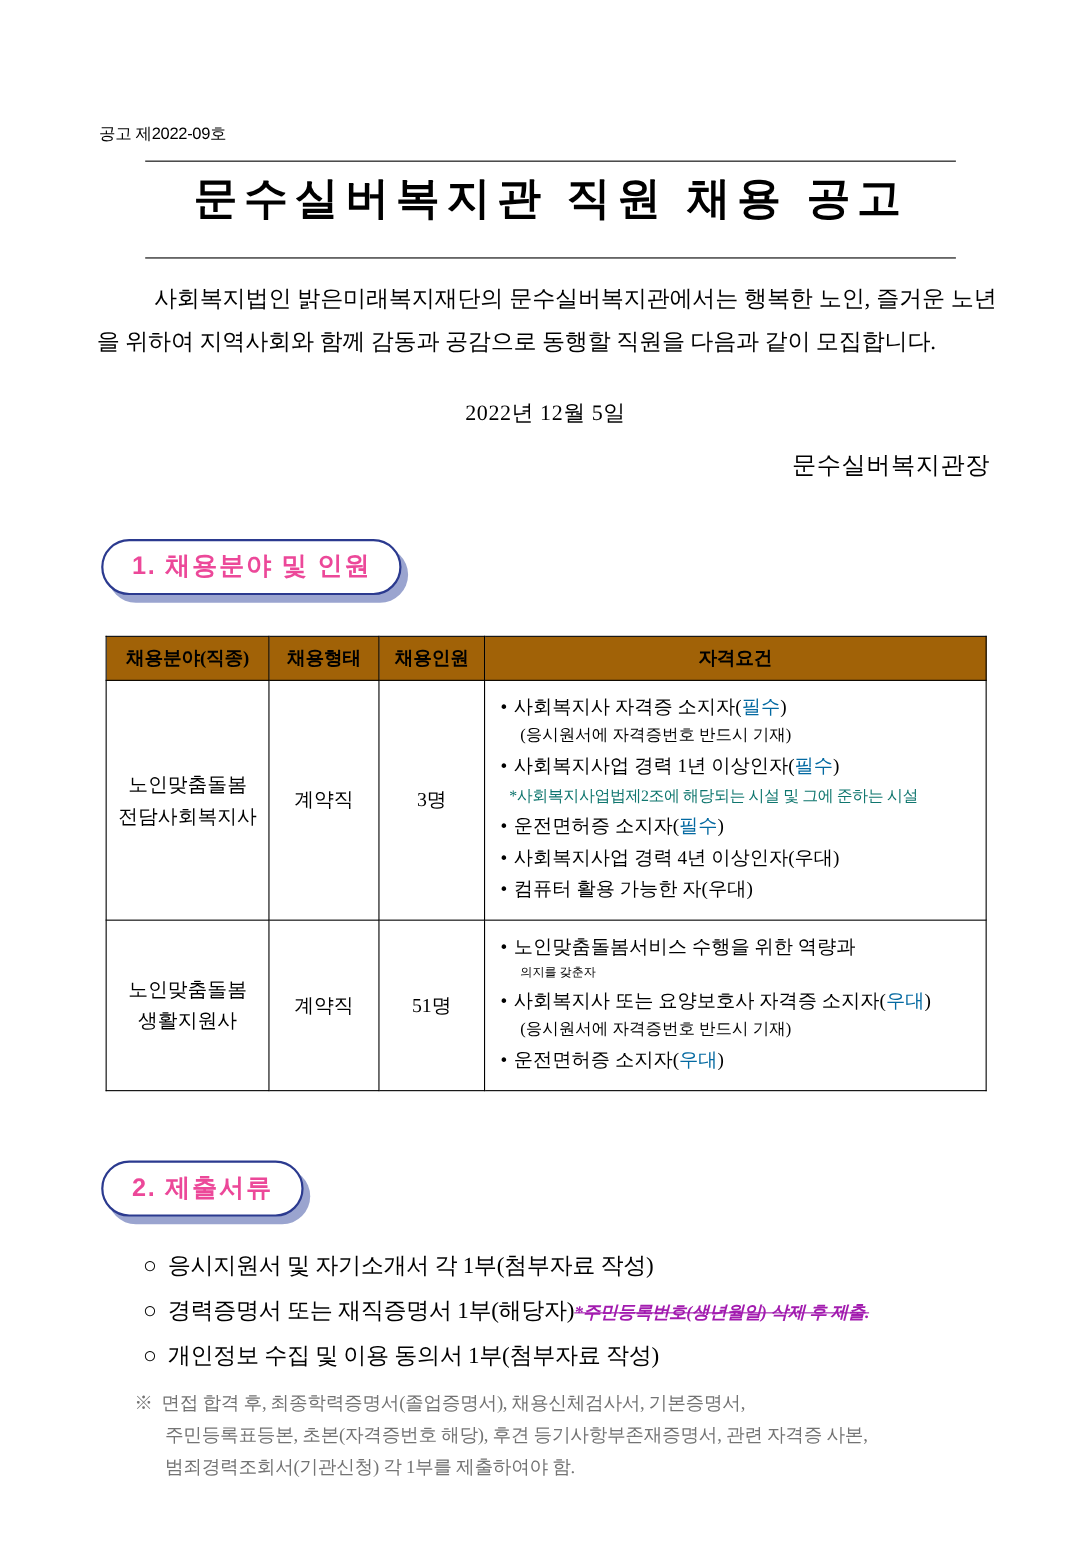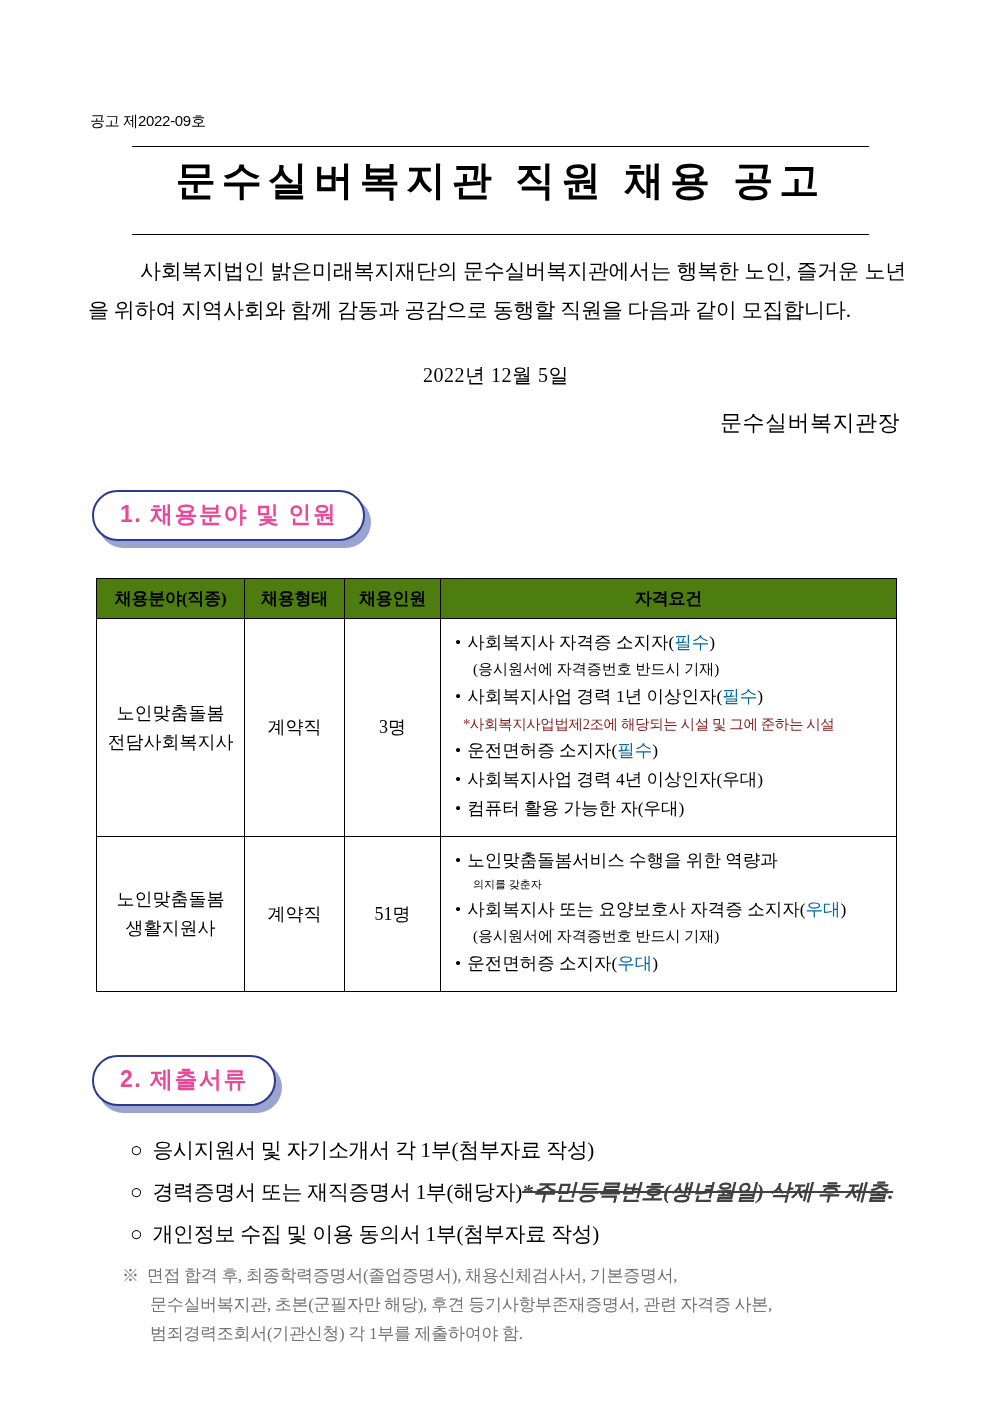--- a/index.html
+++ b/index.html
@@ -105,21 +105,21 @@
   table.recruit {
     border-collapse: collapse;
     width: 800px;
     table-layout: fixed;
   }
   table.recruit th, table.recruit td {
     border: 1px solid #000;
     vertical-align: middle;
   }
   table.recruit thead th {
-    background: #4d7c0f;
+    background: #a16207;
     font-size: 17px;
     font-weight: bold;
     padding: 8px 2px;
     text-align: center;
     letter-spacing: -0.2px;
   }
   .col-field { width: 148px; }
   .col-type  { width: 100px; }
   .col-count { width: 96px; }
   .col-req   { width: 456px; }
@@ -140,46 +140,46 @@
   td.c-req li.bullet::before {
     content: "\2022";
     margin-right: 6px;
   }
   td.c-req li.sub {
     font-size: 15px;
     padding-left: 18px;
   }
   td.c-req li.note {
     font-size: 14.5px;
-    color: #7f1d1d;
+    color: #0f766e;
     padding-left: 8px;
     letter-spacing: -0.4px;
   }
   .red { color: #0369a1; }
 
   
   .docs {
     position: absolute;
     left: 130px;
     top: 1130px;
     width: 800px;
   }
   .docs .row {
     font-size: 21px;
     line-height: 1.95;
     letter-spacing: -0.3px;
     white-space: nowrap;
   }
   .docs .circle { margin-right: 10px; }
   .strike-red {
-    color: #404040;
+    color: #a21caf;
     font-style: italic;
     font-weight: bold;
     text-decoration: line-through;
-    font-size: 22px;
+    font-size: 16px;
   }
   .footnote {
     position: absolute;
     left: 122px;
     top: 1262px;
     width: 790px;
     color: #737373;
     font-size: 17px;
     line-height: 1.7;
     letter-spacing: -0.3px;
@@ -268,17 +268,17 @@
   <div class="pill" id="pill-2">2. 제출서류</div>
 
   <div class="docs" id="docs-list">
       <div class="row"><span class="circle">○</span><span>응시지원서 및 자기소개서 각 1부(첨부자료 작성)</span></div>
       <div class="row"><span class="circle">○</span><span>경력증명서 또는 재직증명서 1부(해당자)</span><span class="strike-red">*주민등록번호(생년월일) 삭제 후 제출.</span></div>
       <div class="row"><span class="circle">○</span><span>개인정보 수집 및 이용 동의서 1부(첨부자료 작성)</span></div>
     </div>
 
   <div class="footnote">
     <div class="l1"><span class="mark">※</span><span>면접 합격 후, 최종학력증명서(졸업증명서), 채용신체검사서, 기본증명서,</span></div>
-    <div class="l2"><span>문수실버복지관, 초본(군필자만 해당), 후견 등기사항부존재증명서, 관련 자격증 사본,</span></div>
+    <div class="l2"><span>주민등록표등본, 초본(자격증번호 해당), 후견 등기사항부존재증명서, 관련 자격증 사본,</span></div>
     <div class="l2"><span>범죄경력조회서(기관신청) 각 1부를 제출하여야 함.</span></div>
   </div>
 
 </div>
 
 </body></html>

